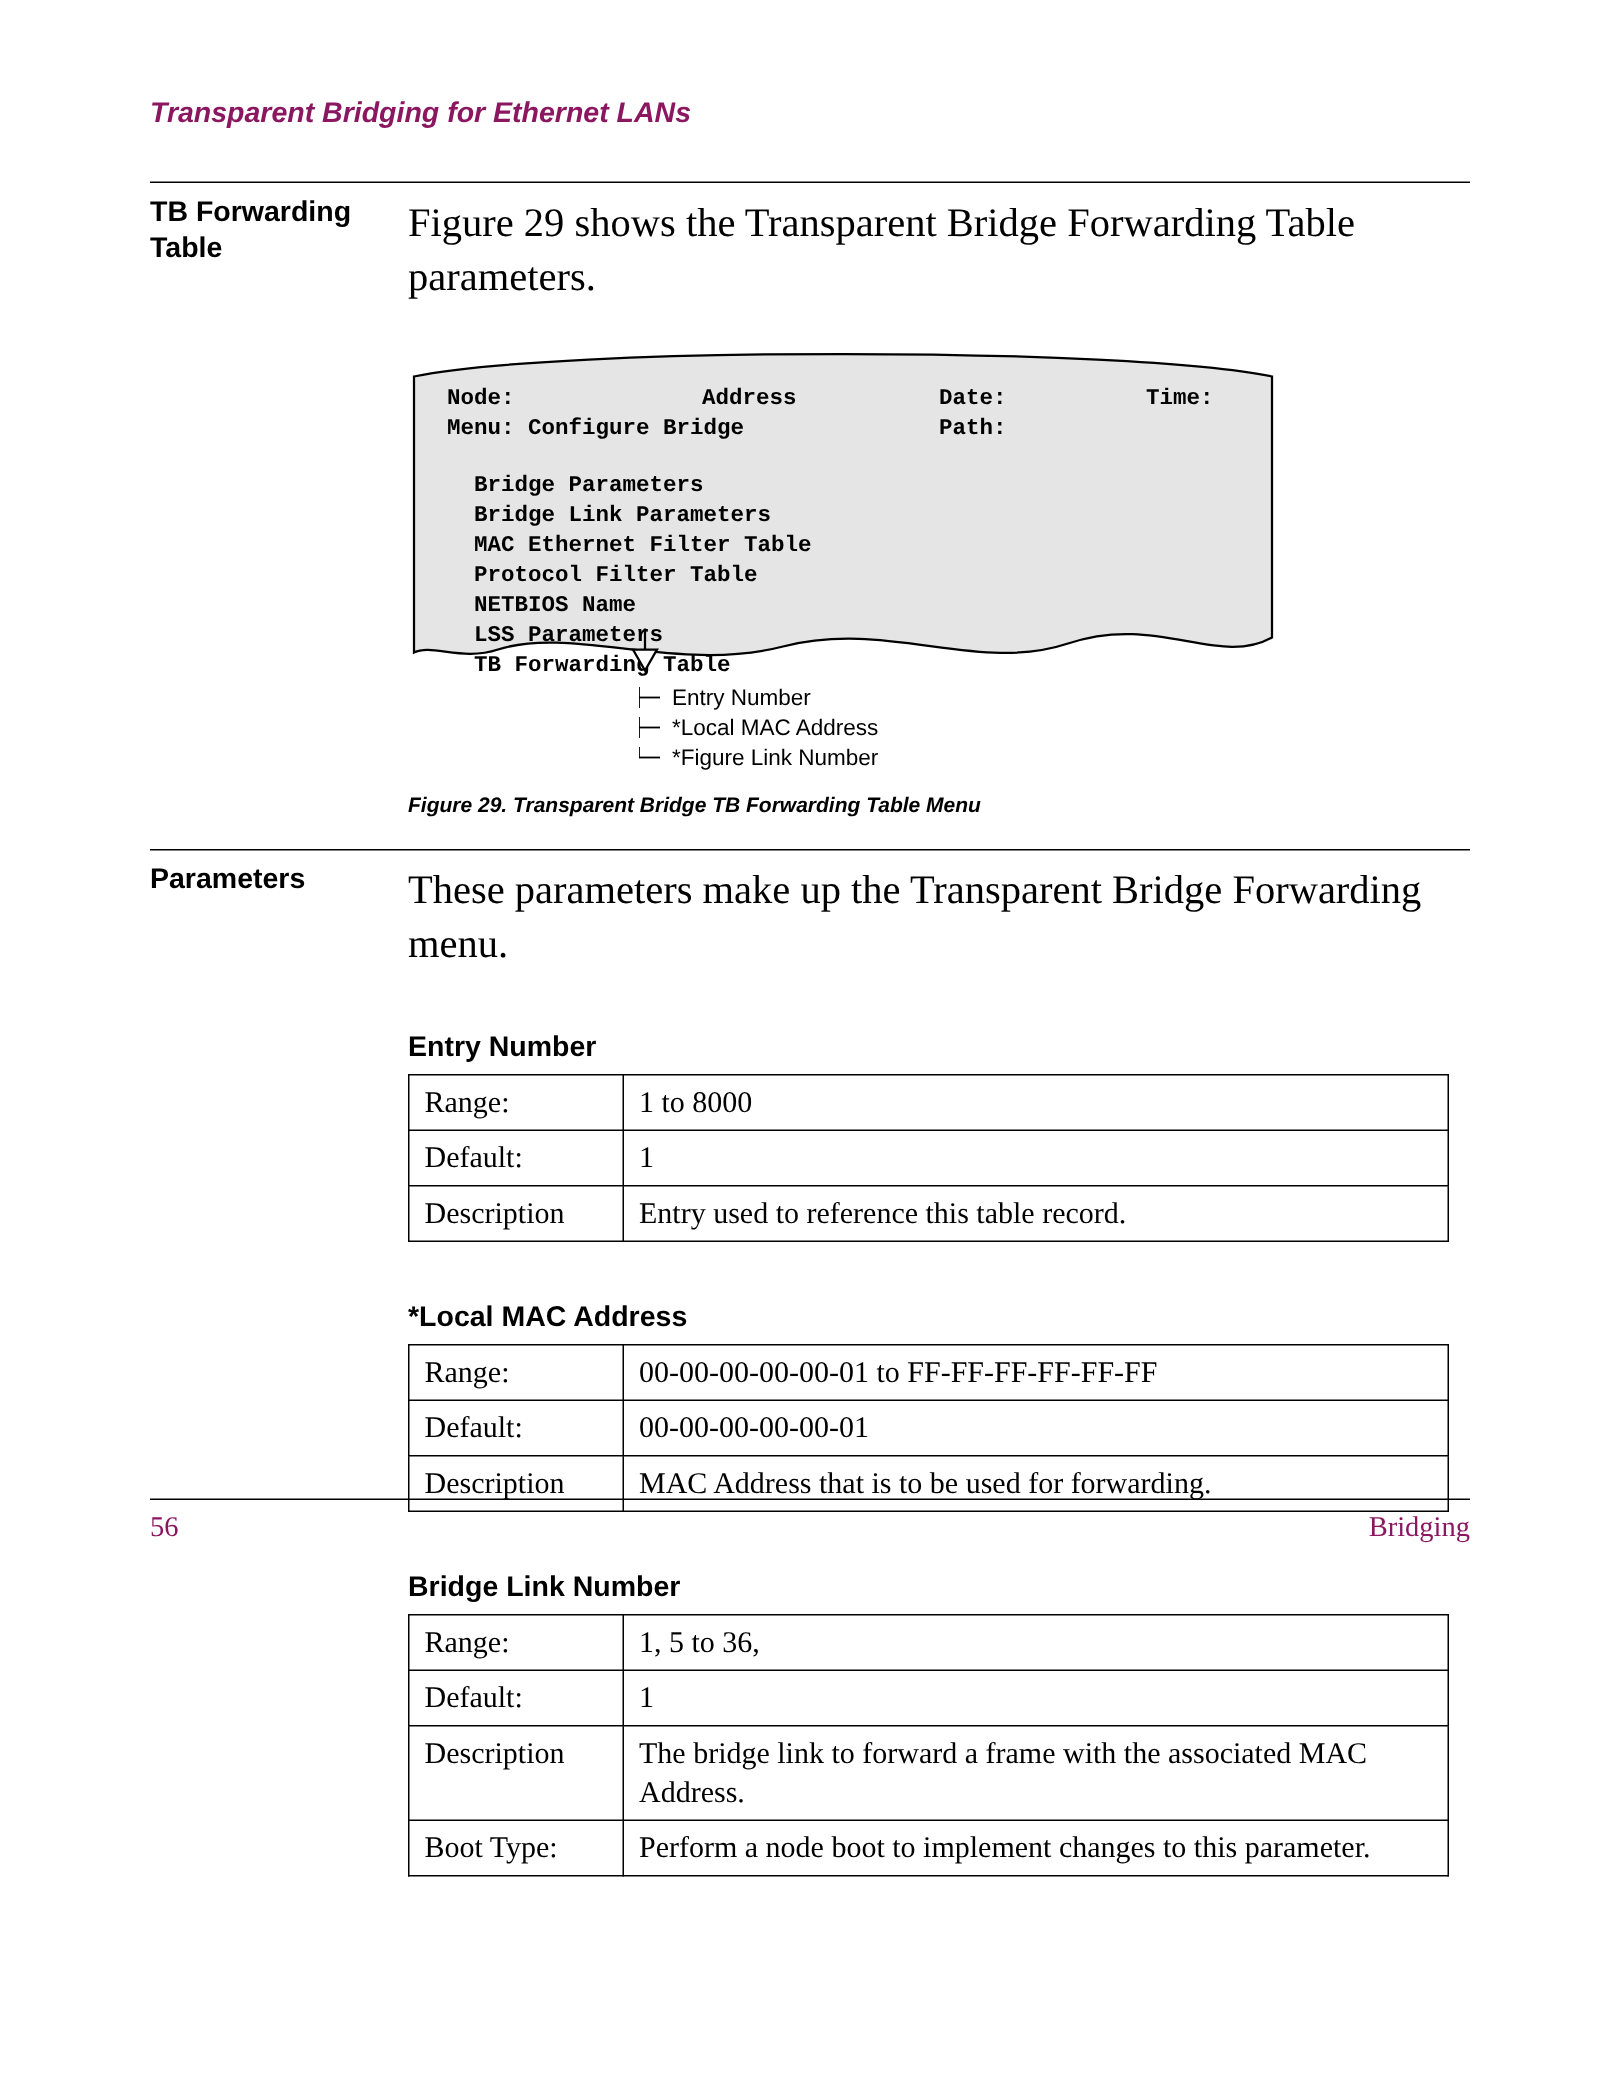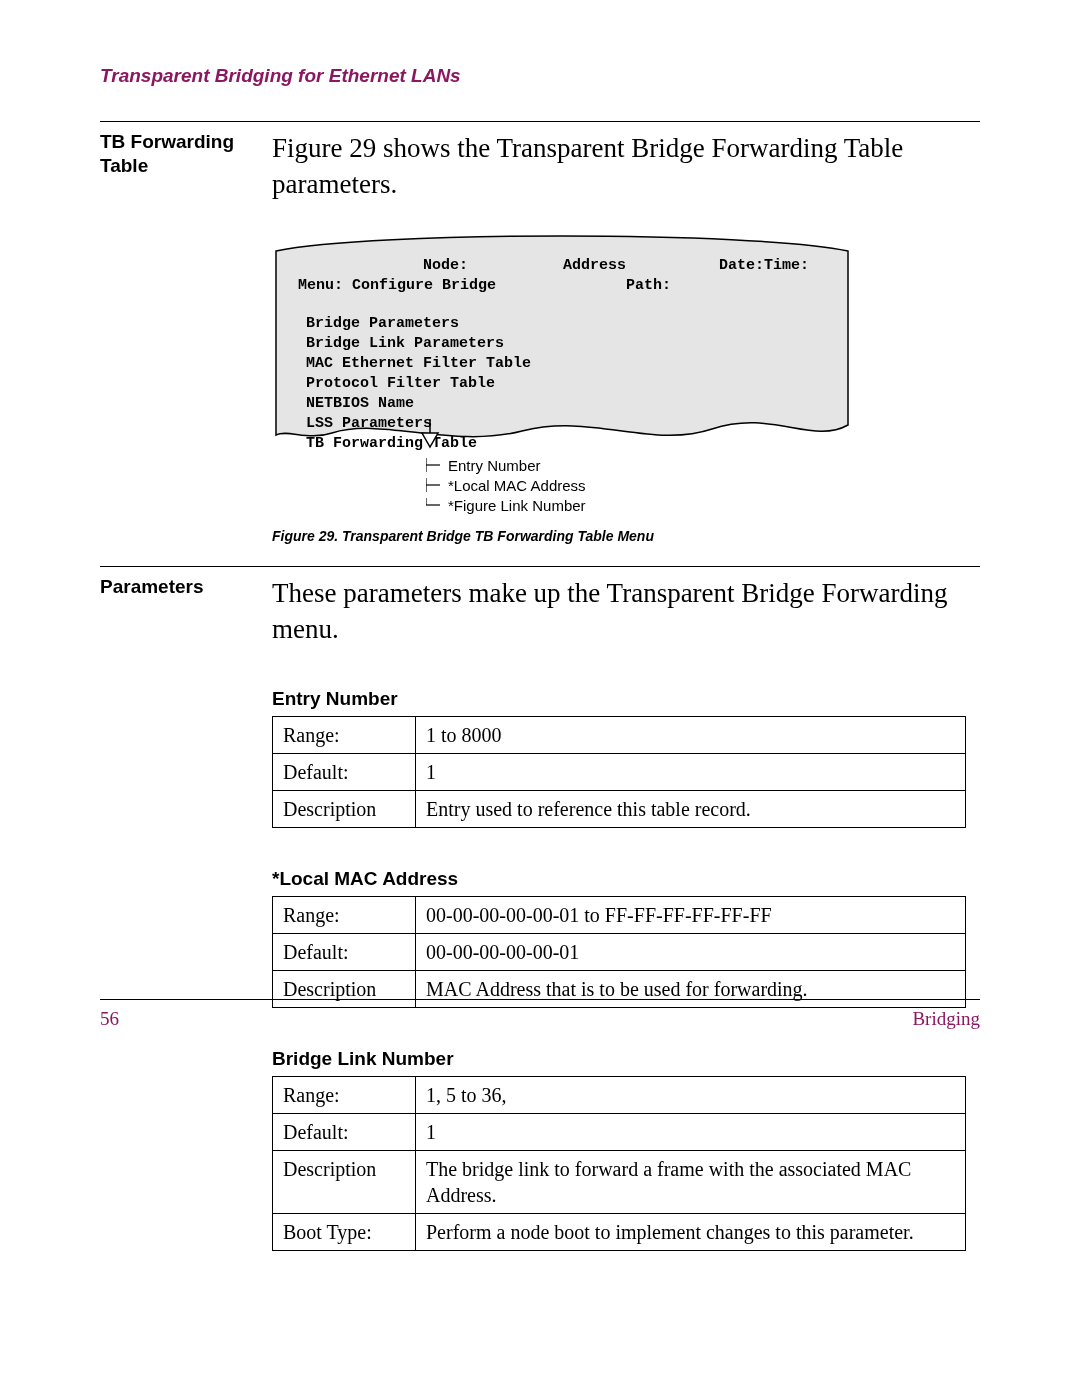--- a/index.html
+++ b/index.html
@@ -72,27 +72,27 @@
   .menu-text {
     position: absolute;
     left: 26px;
     top: 28px;
     width: 520px;
     font-family: "Courier New", Courier, monospace;
     font-weight: bold;
     font-size: 15px;
     line-height: 1.2;
   }
-  .menu-row1 { display: flex; text-align: right; }
+  .menu-row1 { display: flex; }
   .menu-row1 .c1 { width: 170px; }
   .menu-row1 .c2 { width: 158px; }
   .menu-row1 .c3 { width: 138px; }
   .menu-row2 { display: flex; margin-top: 2px; }
   .menu-row2 .c1 { width: 328px; }
-  .menu-list { margin-top: 20px; margin-left: 8px; }
+  .menu-list { margin-top: 20px; margin-left: 18px; }
   .menu-list div { margin-top: 2px; }
 
   .callouts {
     margin-left: 154px;
     margin-top: 4px;
   }
   .callout {
     display: flex;
     align-items: center;
     font-family: Arial, Helvetica, sans-serif;

